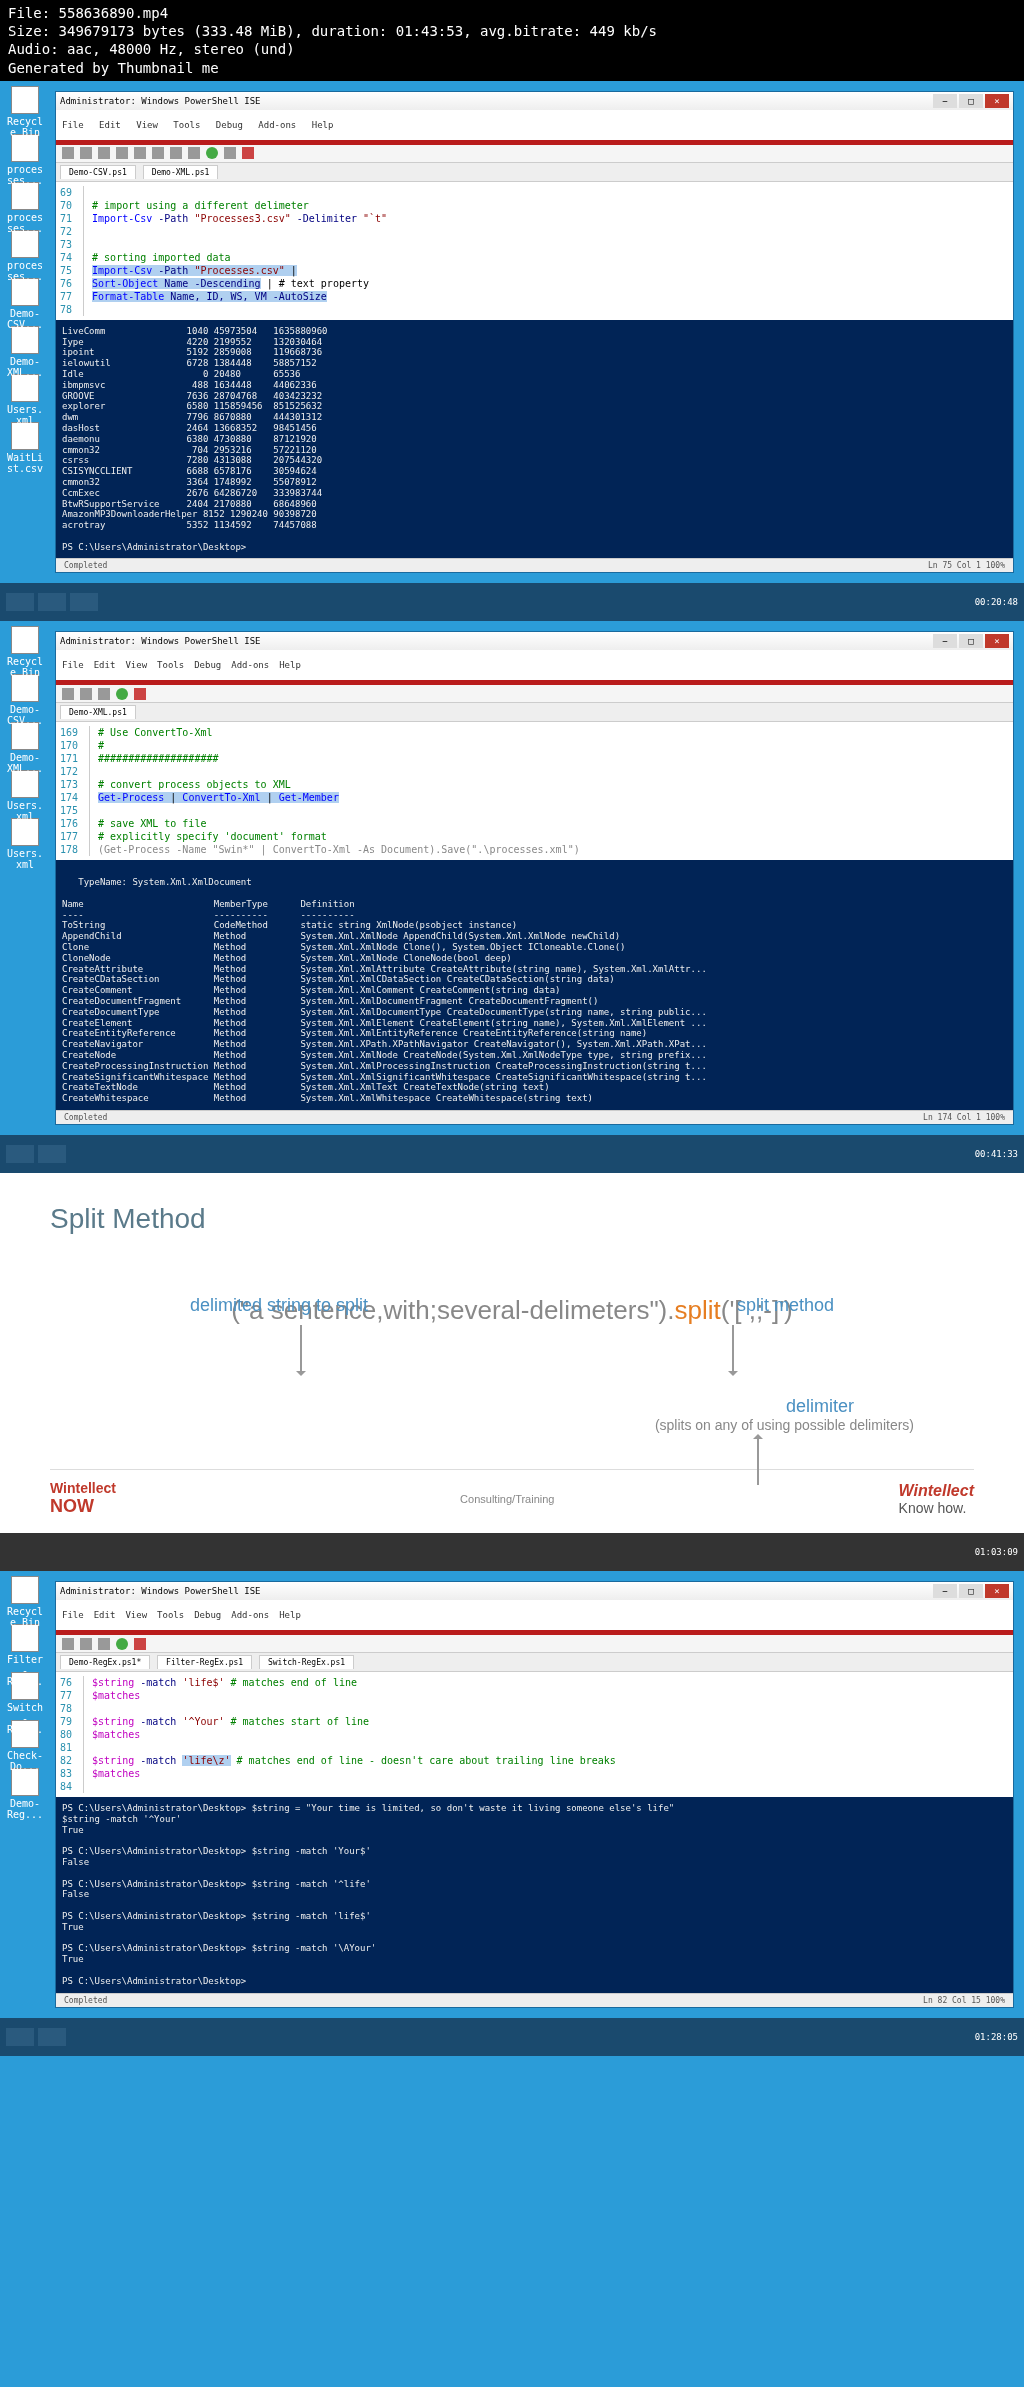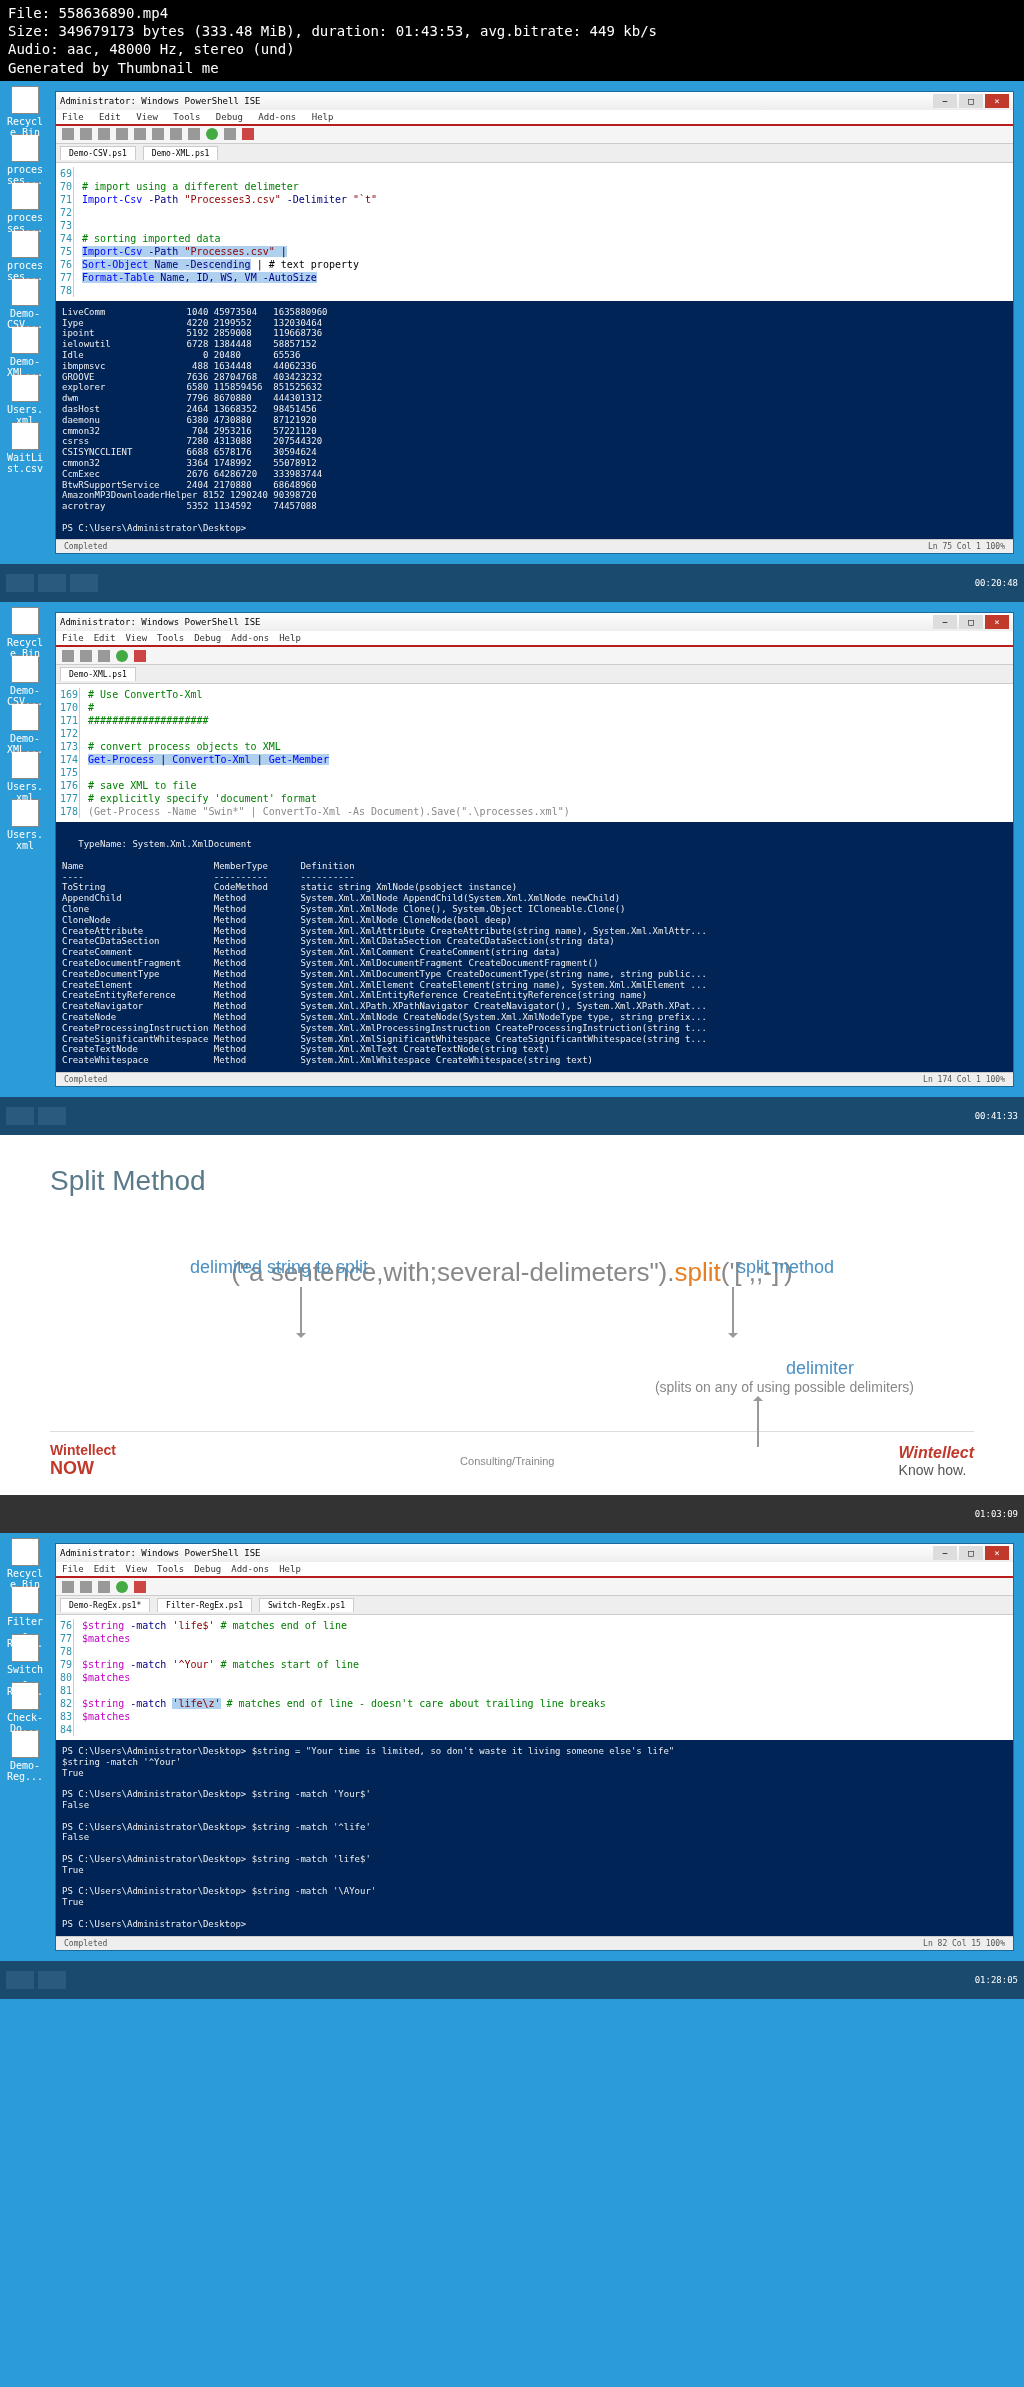--- a/index.html
+++ b/index.html
@@ -10,30 +10,30 @@
 .dicon { width: 40px; height: 40px; margin-bottom: 8px; text-align: center; }
 .dicon-img { width: 28px; height: 28px; margin: 0 auto 2px; background: #fff; border: 1px solid #888; }
 .dicon-label { color: #fff; font-size: 10px; word-break: break-word; }
 .window { background: #fff; border: 1px solid #1a6a9e; margin-right: 10px; }
 .titlebar { background: linear-gradient(#fff, #eee); display: flex; justify-content: space-between; align-items: center; height: 18px; padding: 0 4px; font-size: 9px; }
 .wincontrols { display: flex; gap: 2px; }
 .wctl { width: 24px; height: 14px; display: flex; align-items: center; justify-content: center; font-size: 9px; }
 .wctl-min { background: #ddd; }
 .wctl-max { background: #ddd; }
 .wctl-close { background: #c0392b; color: #fff; }
-.menubar { background: #fff; border-bottom: 2px solid #b91c1c; padding: 2px 6px; font-size: 9px; color: #333; }
+.menubar { background: #fff; border-bottom: 5px solid #b91c1c; padding: 10px 6px; font-size: 9px; color: #333; }
 .menubar span { margin-right: 10px; }
 .toolbar { background: #f5f5f5; border-bottom: 1px solid #ccc; height: 18px; display: flex; align-items: center; padding: 0 6px; gap: 6px; }
 .tbicon { width: 12px; height: 12px; background: #999; }
 .tbicon.green { background: #4a4; border-radius: 50%; }
 .tbicon.red { background: #c44; }
 .tabs { background: #eee; border-bottom: 1px solid #ccc; padding: 2px 4px; font-size: 8px; }
 .tab { display: inline-block; background: #fff; border: 1px solid #ccc; border-bottom: none; padding: 2px 8px; margin-right: 2px; }
 .code-area { background: #fff; padding: 4px; font-size: 10px; line-height: 1.3; display: flex; }
-.gutter { color: #2b91af; text-align: right; padding-right: 1px; border-right: 1px solid #ccc; }
+.gutter { color: #2b91af; text-align: right; padding-right: 11px; border-right: 1px solid #ccc; }
 .code { padding-left: 8px; flex: 1; }
 .c-comment { color: #008000; }
 .c-cmd { color: #0000ff; }
 .c-str { color: #8b0000; }
 .c-param { color: #000080; }
 .c-hl { background: #b0d0f0; }
 .console { background: #012456; color: #eee; padding: 6px; font-size: 9px; line-height: 1.2; font-family: Consolas, monospace; white-space: pre; overflow: hidden; }
 .statusbar { background: #eee; border-top: 1px solid #ccc; display: flex; justify-content: space-between; padding: 2px 8px; font-size: 8px; color: #555; }
 .taskbar { background: #1a4a6e; height: 38px; display: flex; align-items: center; justify-content: space-between; padding: 0 6px; }
 .taskitem { width: 28px; height: 18px; background: #2a5a7e; margin-right: 4px; }

